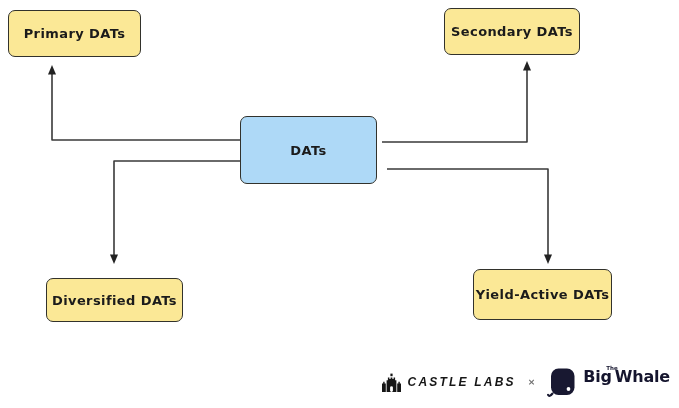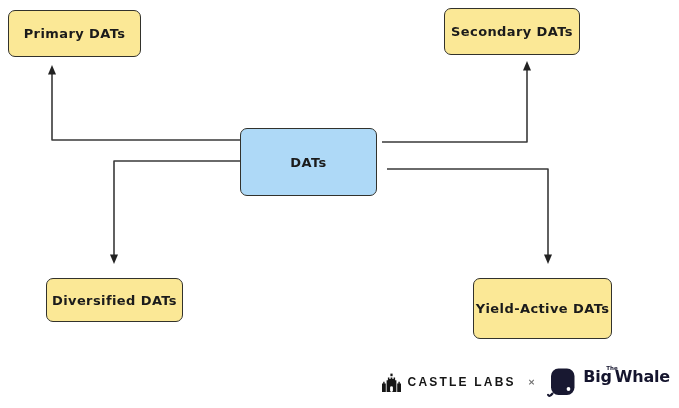--- a/index.html
+++ b/index.html
@@ -25,38 +25,39 @@
     display: flex; align-items: center; justify-content: center;
     font-size: 13px; font-weight: 700;
     letter-spacing: 0.4px;
     color: #1b1b1b;
     box-sizing: border-box;
   }
   .node-yellow { background: #fbe896; }
   .node-blue   { background: #aed9f7; }
   .node-primary     { left: 8px;   top: 10px;  width: 133px; height: 47px; }
   .node-secondary   { left: 444px; top: 8px;   width: 136px; height: 47px; }
-  .node-center      { left: 240px; top: 128px; width: 137px; height: 68px; }
+  .node-center      { left: 240px; top: 116px; width: 137px; height: 68px; }
   .node-diversified { left: 46px;  top: 278px; width: 137px; height: 44px; }
-  .node-yield       { left: 473px; top: 278px; width: 139px; height: 61px; }
+  .node-yield       { left: 473px; top: 269px; width: 139px; height: 51px; }
 
   .footer {
     position: absolute;
     right: 9px; top: 364px; height: 36px;
     display: flex; align-items: center;
   }
   .castle-logo { display: flex; align-items: center; }
   .castle-logo .label {
     margin-left: 6px;
     font-family: "Liberation Sans", sans-serif;
     font-size: 12px; font-weight: 700;
     letter-spacing: 2.2px;
     color: #161616;
     font-stretch: condensed;
     white-space: nowrap;
+    font-style: italic;
   }
   .sep {
     margin: 0 12px;
     font-size: 9px; color: #6f6f6f; font-weight: 700;
   }
   .bigwhale-logo { display: flex; align-items: flex-start; }
   .bw-text {
     position: relative;
     margin-left: 7px;
     font-size: 16px; font-weight: 700;

